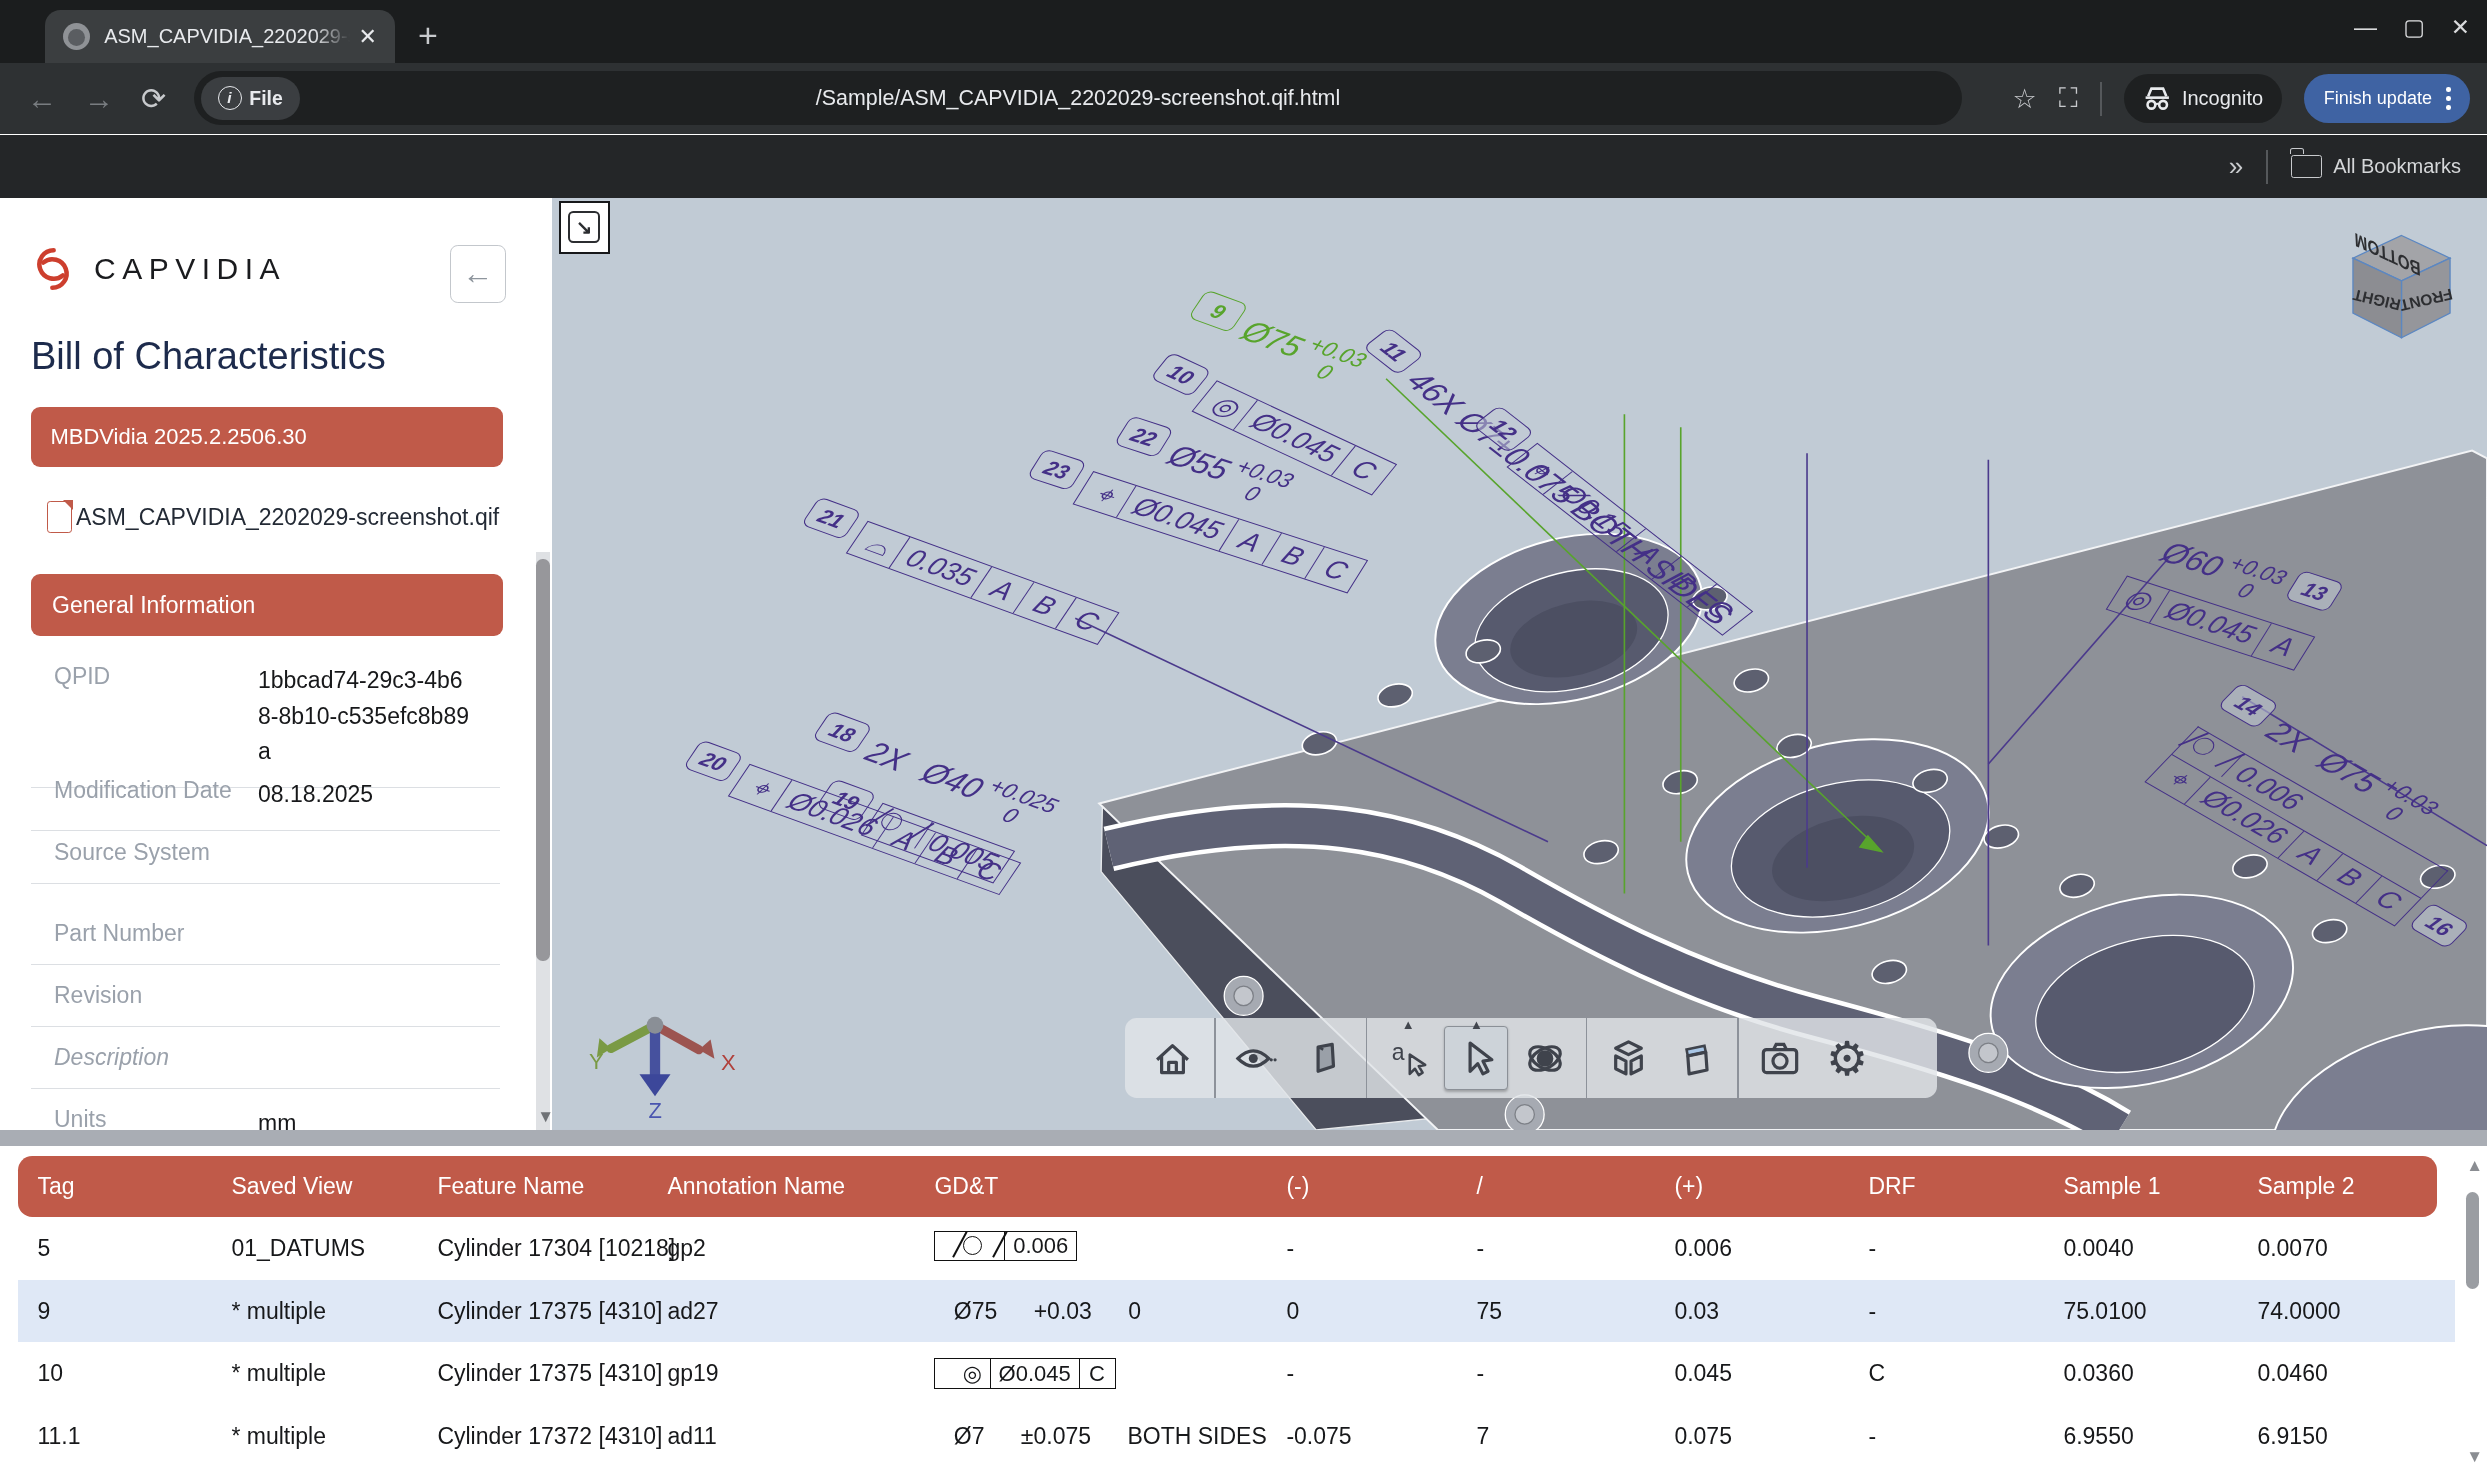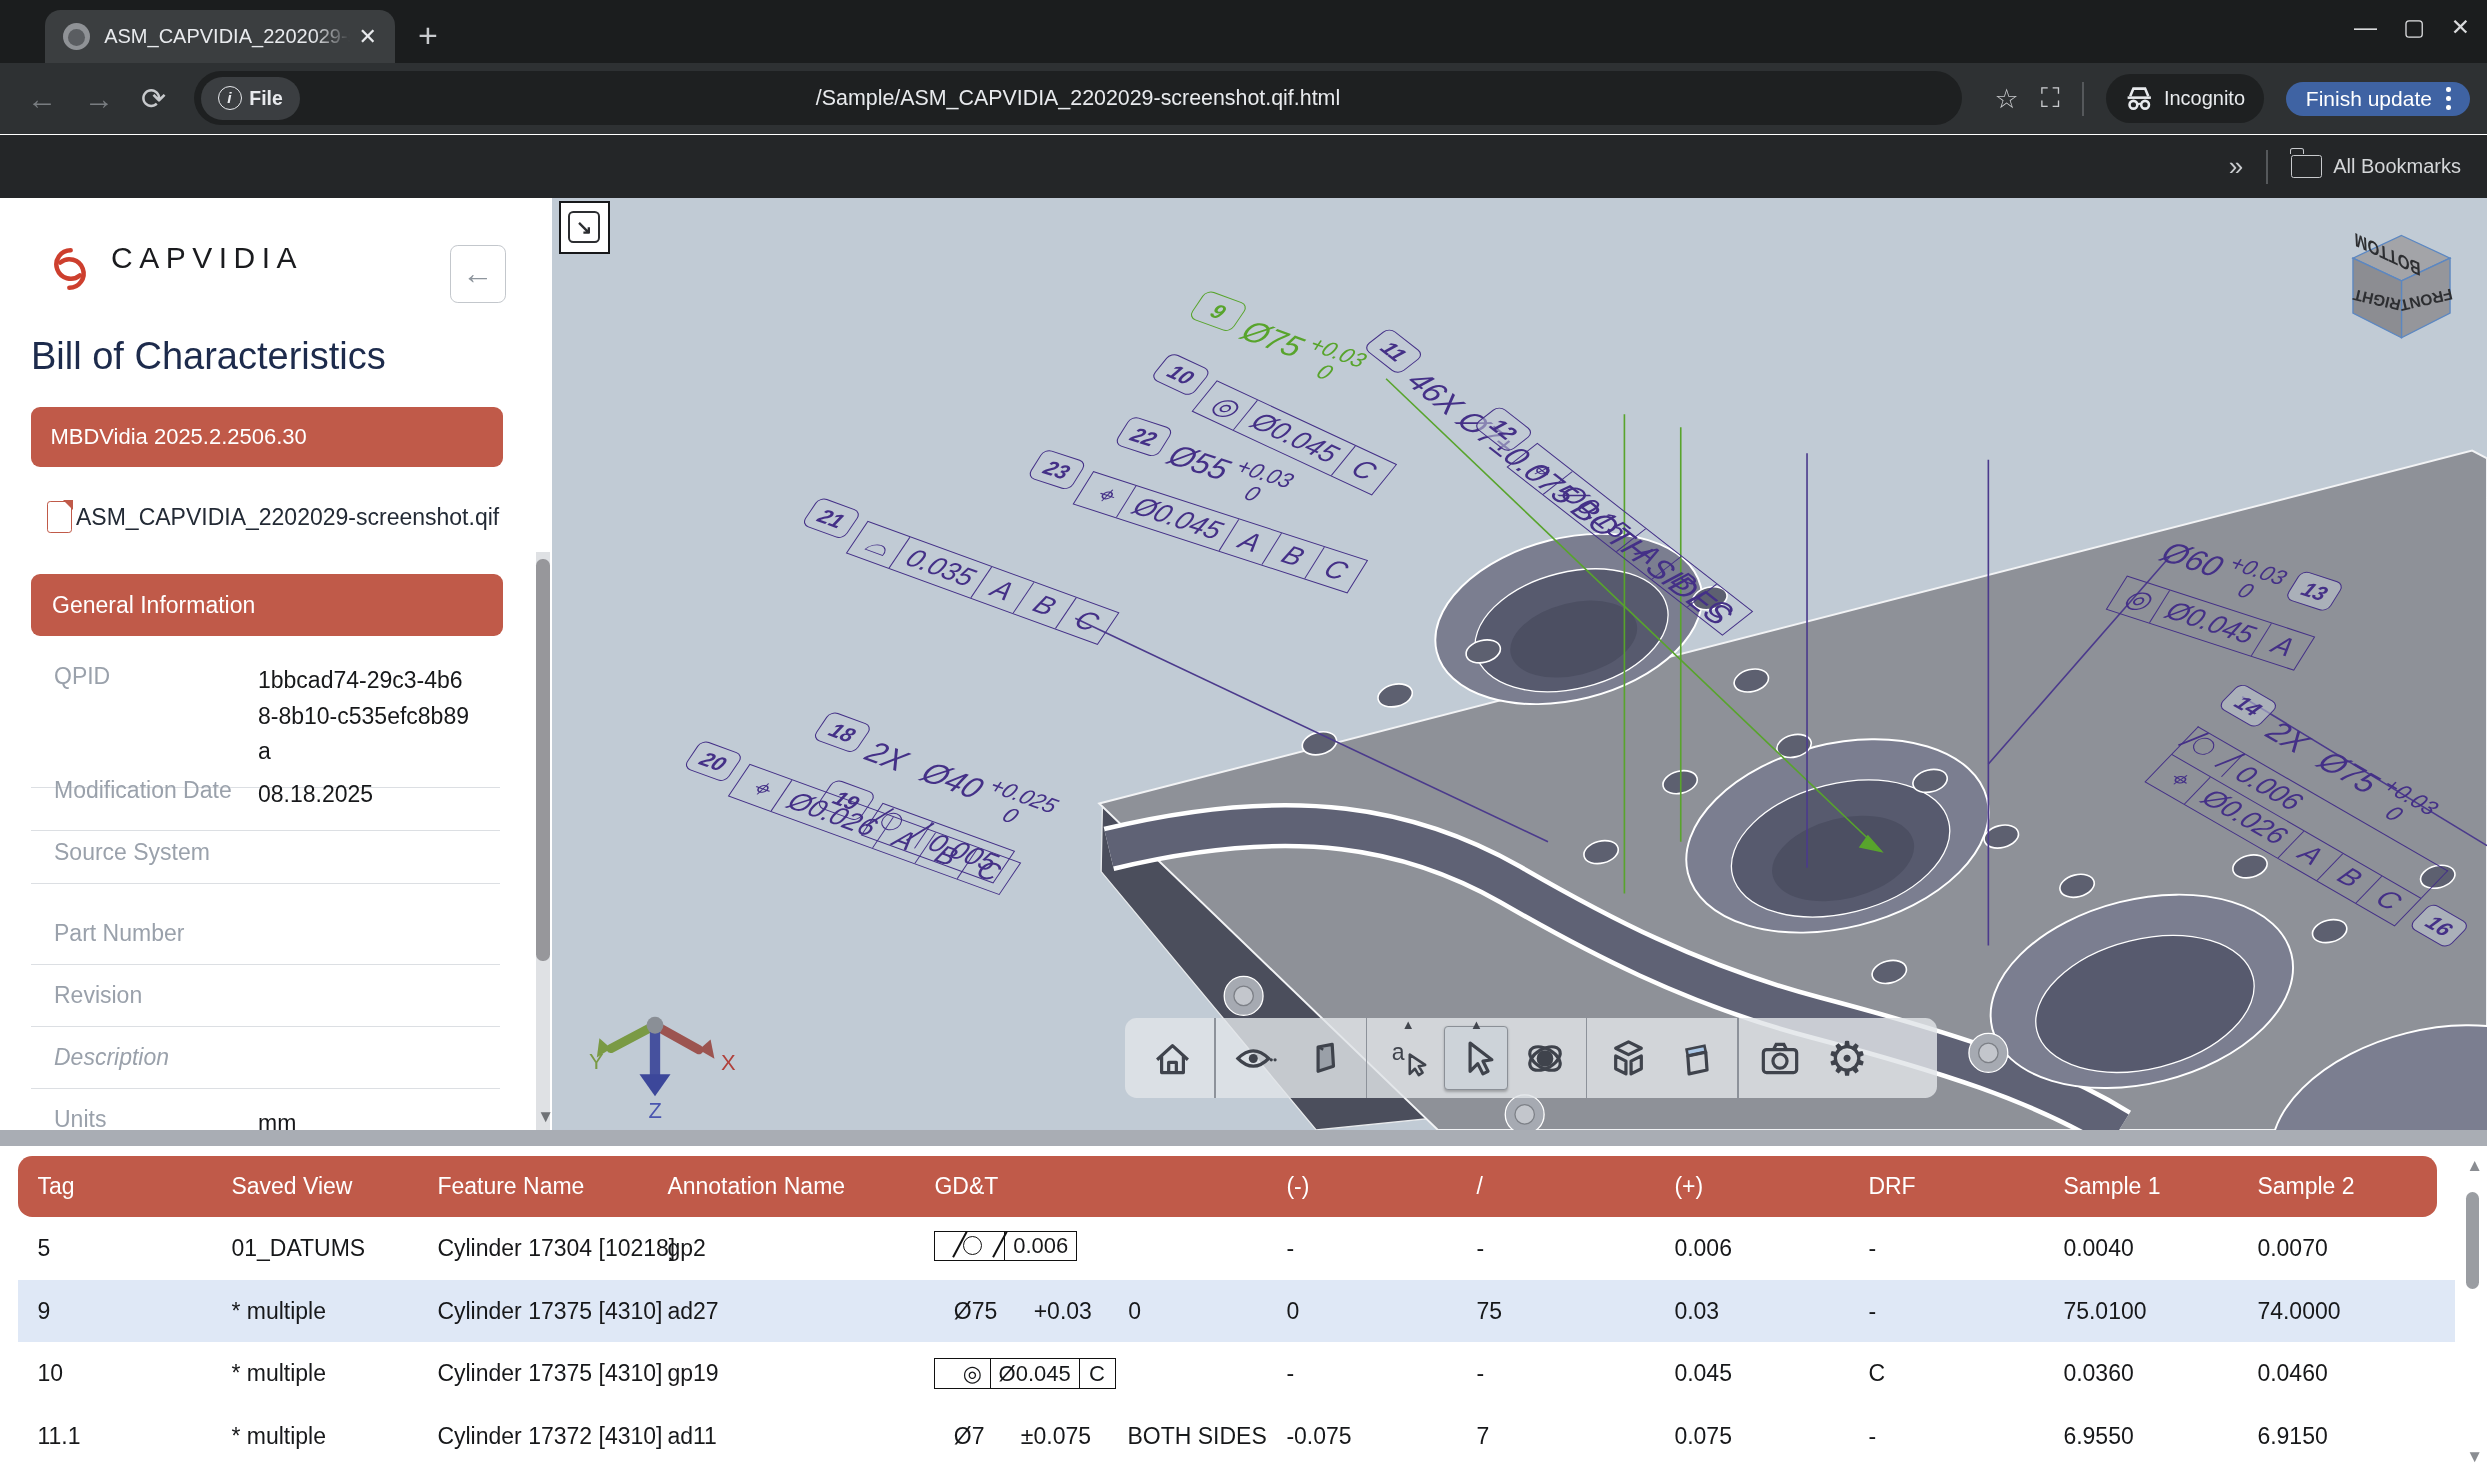--- a/index.html
+++ b/index.html
@@ -19,32 +19,32 @@
   .navbtn{color:#797d81;font-size:30px;margin-left:27px;}
   .navbtn.lit{color:#c8cacd;}
   .omnibox{position:absolute;left:194px;top:8.4px;width:1768px;height:54px;background:#1e2021;border-radius:27px;display:flex;align-items:center;}
   .filechip{display:flex;align-items:center;gap:7.8px;background:#3b3e41;border-radius:26px;height:43px;padding:0 17px;margin-left:6.5px;color:#e8eaed;font-size:19.4px;font-weight:bold;}
   .info-ic{width:22px;height:22px;border:1.9px solid #e8eaed;border-radius:50%;display:inline-flex;align-items:center;justify-content:center;font-size:15.5px;font-style:italic;font-weight:bold;}
   .url{position:absolute;left:0;right:0;text-align:center;color:#e8eaed;font-size:21.4px;pointer-events:none;}
   .tb-right{position:absolute;right:0;top:0;height:71px;display:flex;align-items:center;gap:22px;padding-right:17px;}
   .icon-star,.icon-panel{color:#c8cacd;font-size:27px;}
   .vdiv{width:1.9px;height:34px;background:#55585b;}
   .incog{display:flex;align-items:center;gap:10.4px;background:#1e2021;border-radius:26px;height:49px;padding:0 19.4px;color:#e8eaed;font-size:20px;}
-  .finish{display:flex;align-items:center;gap:14.2px;background:#3f63a3;border-radius:26px;height:34px;padding:0 19.4px;color:#fff;font-size:21px;}
+  .finish{display:flex;align-items:center;gap:14.2px;background:#3f63a3;border-radius:26px;height:49px;padding:0 19.4px;color:#fff;font-size:18px;}
   .kebab{display:inline-flex;flex-direction:column;gap:4.5px;}
   .kebab i{width:4.5px;height:4.5px;border-radius:50%;background:#fff;}
   .bookmarks{position:absolute;left:0;top:135px;width:2487px;height:63px;background:#242628;display:flex;align-items:center;justify-content:flex-end;gap:23px;padding-right:26px;box-sizing:border-box;}
   .bm-chev{color:#c8cacd;font-size:26px;}
   .bm-item{display:flex;align-items:center;gap:11.7px;color:#d5d7d9;font-size:20px;}
   .folder-ic{width:28.5px;height:21px;border:1.9px solid #c8cacd;border-radius:2.6px;position:relative;}
   .folder-ic:before{content:"";position:absolute;left:-1.9px;top:-7.8px;width:11.7px;height:5.2px;border:1.9px solid #c8cacd;border-bottom:none;border-radius:2.6px 2.6px 0 0;}
 
   
   .sidebar{position:absolute;left:0;top:198px;width:552px;height:932px;background:#fff;}
-  .brand{position:absolute;left:46px;top:43px;display:flex;gap:17px;}
+  .brand{position:absolute;left:29px;top:43px;display:flex;align-items:center;gap:17px;}
   .brand-name{font-size:30px;letter-spacing:6.5px;color:#1a1b1e;font-weight:400;}
   .backbtn{position:absolute;left:450px;top:47px;width:54px;height:56px;border:1.9px solid #c3c7cc;border-radius:7.8px;display:flex;align-items:center;justify-content:center;color:#8e959d;font-size:31px;background:#fff;}
   .boc-title{position:absolute;left:31px;top:137px;font-size:38px;color:#1d2b4c;font-weight:500;}
   .badge{position:absolute;left:31px;top:209px;width:472px;height:60px;background:#c05a49;border-radius:9px;color:#fff;font-size:22px;display:flex;align-items:center;padding-left:19.4px;box-sizing:border-box;}
   .filerow{position:absolute;left:47px;top:303px;display:flex;align-items:center;gap:4px;font-size:23px;color:#232a35;}
   .doc-ic{width:23px;height:30px;border:1.9px solid #c05a49;border-radius:3.2px;position:relative;}
   .doc-ic:before{content:"";position:absolute;right:-1.9px;top:-1.9px;border:5.8px solid #c05a49;border-left-color:transparent;border-bottom-color:transparent;}
   .ginfo{position:absolute;left:31px;top:376px;width:472px;height:62px;background:#c05a49;border-radius:9px;color:#fff;font-size:23px;display:flex;align-items:center;padding-left:21px;box-sizing:border-box;}
   .inforow{position:absolute;left:31px;width:469px;display:flex;border-bottom:1.3px solid #dcdfe3;}
   .inforow .lab{width:227px;color:#9aa1ab;font-size:23px;padding:17px 0 17px 23px;box-sizing:border-box;}

